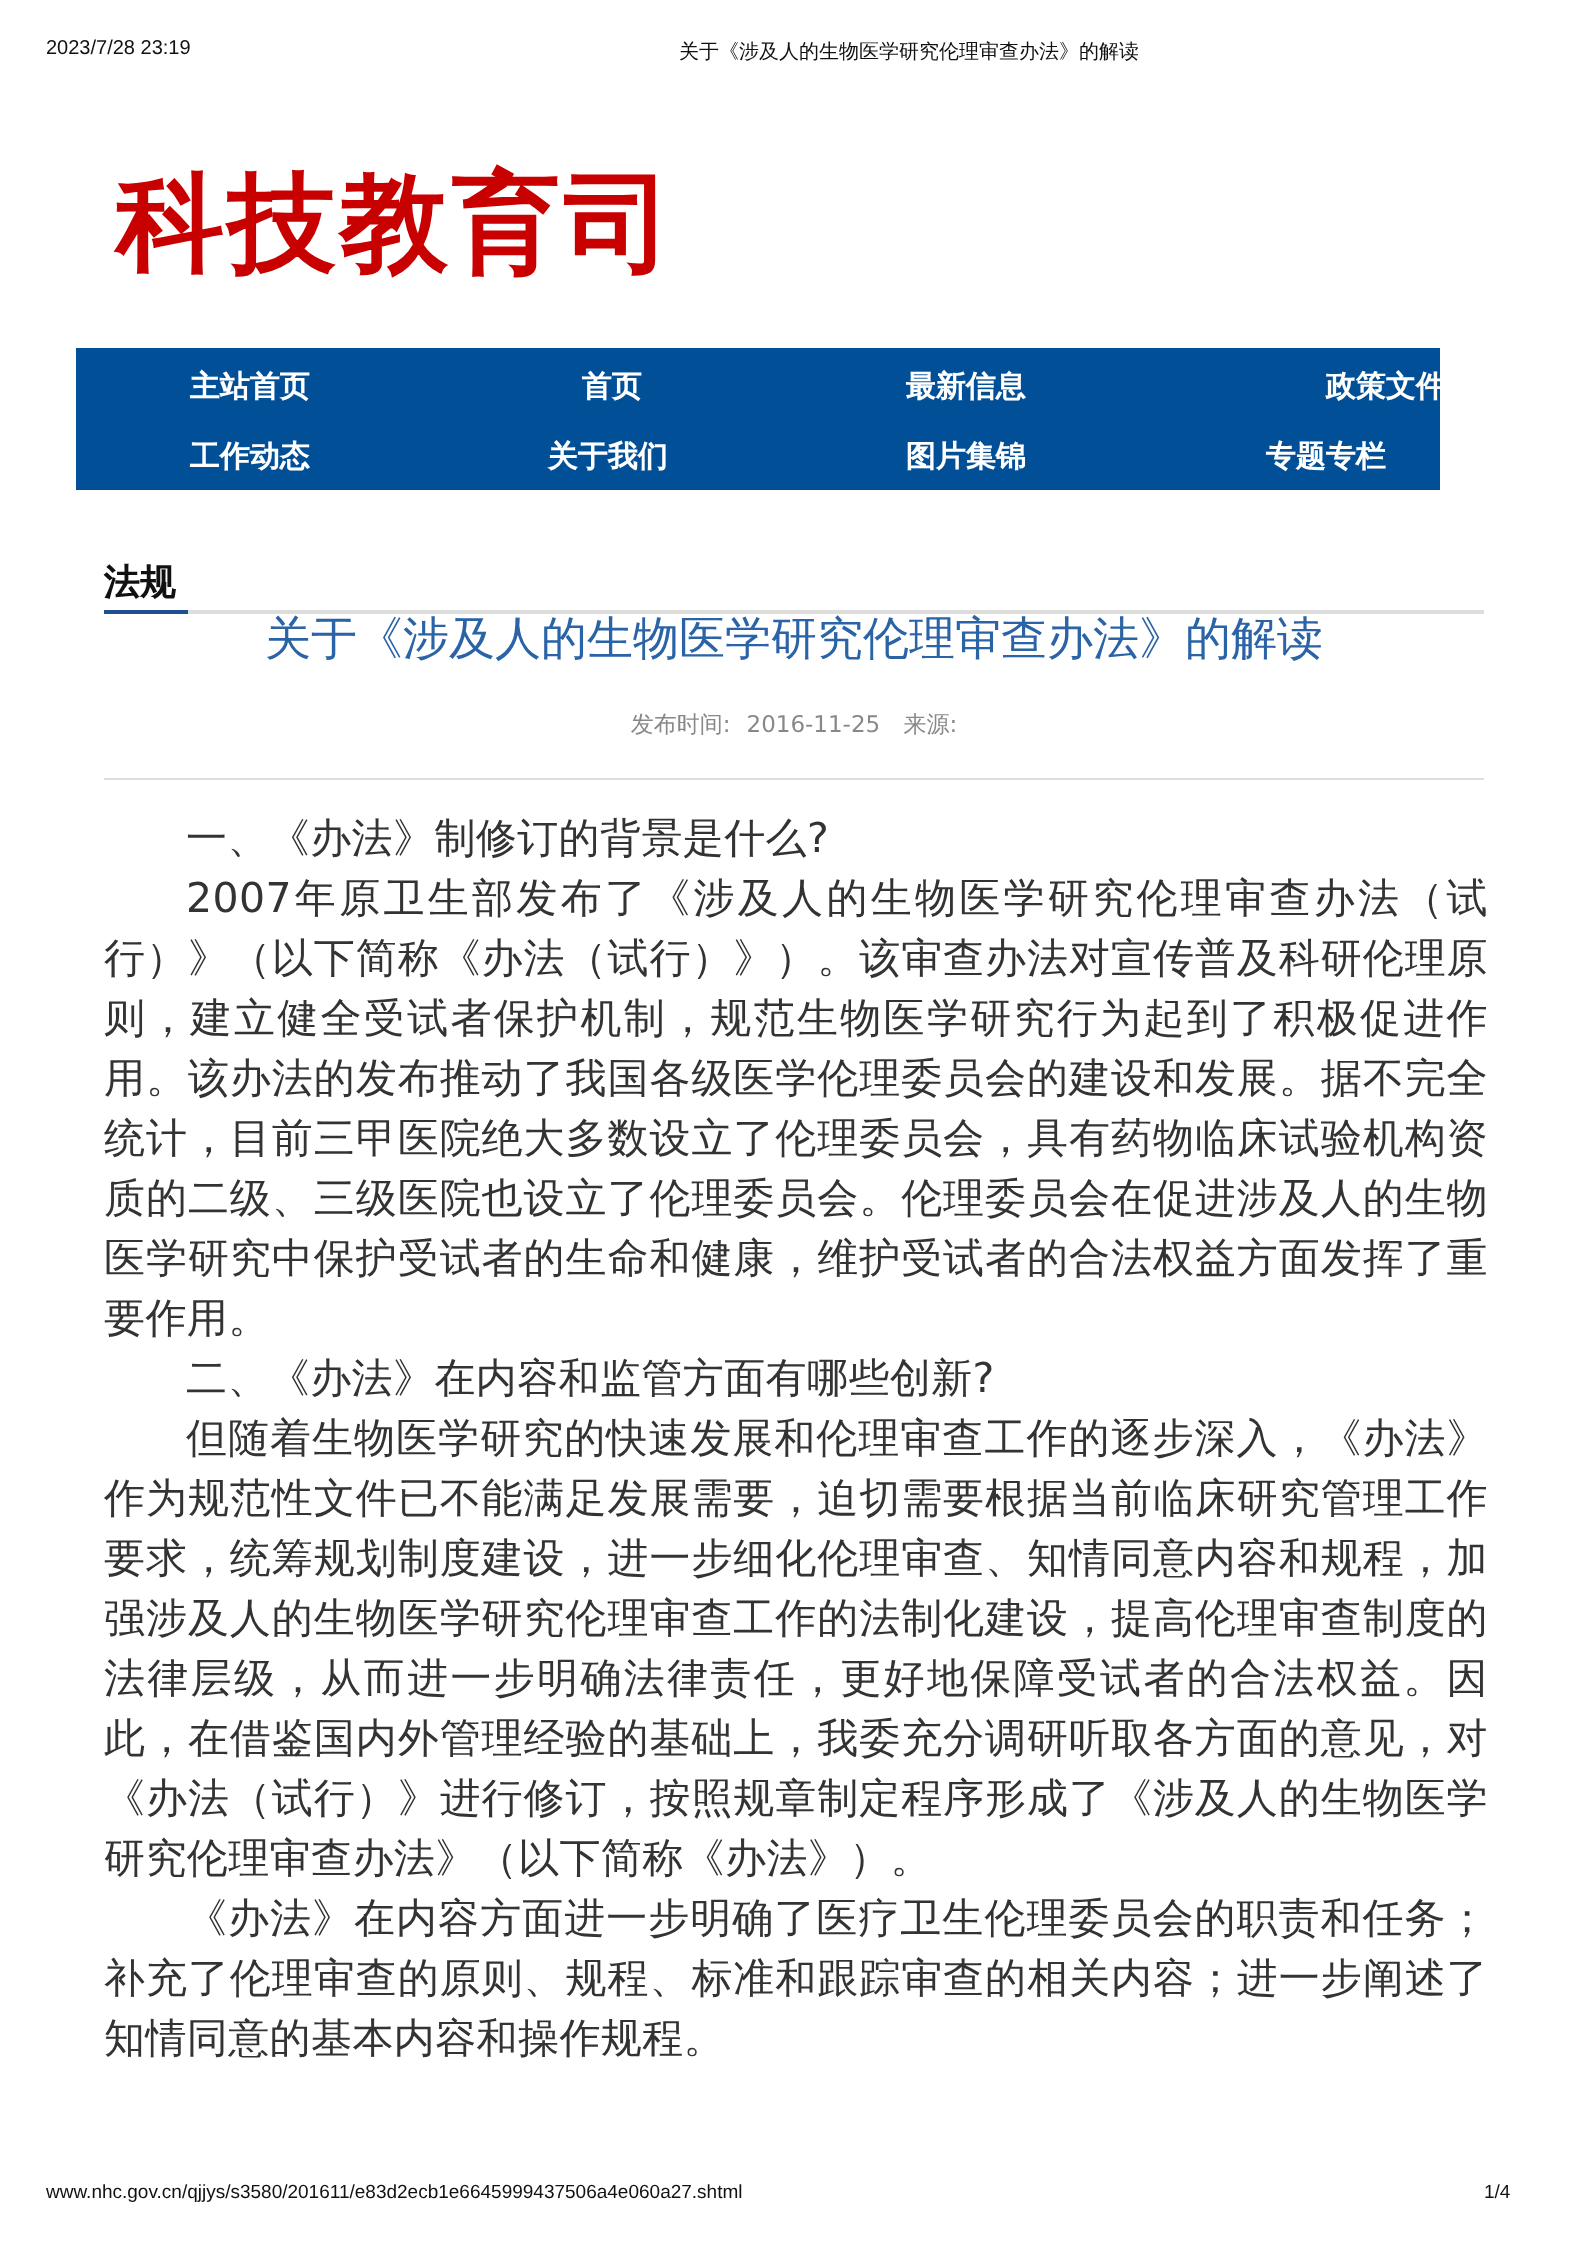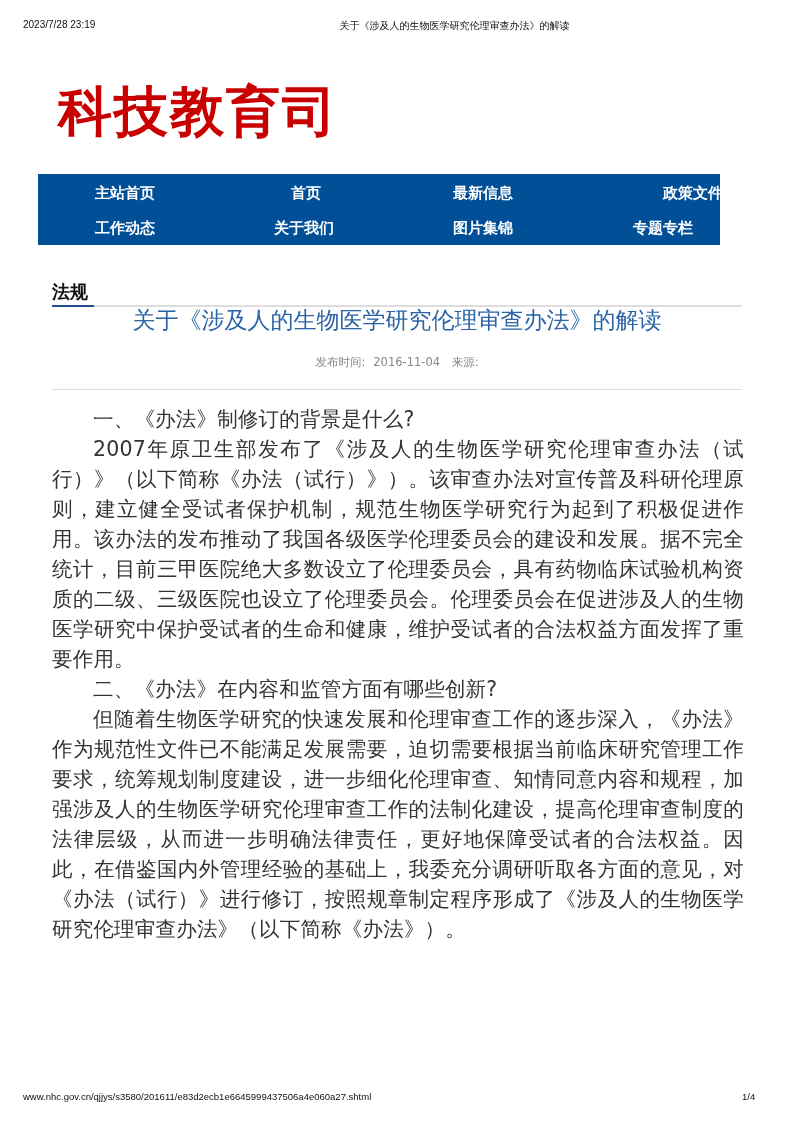--- a/index.html
+++ b/index.html
@@ -179,29 +179,30 @@
 
 <div class="section-head">
   <span class="sh-label">法规</span>
   <div class="sh-line"></div>
   <div class="sh-accent"></div>
 </div>
 
 <h1 class="article-title" style="margin:0;font-weight:normal;">关于《涉及人的生物医学研究伦理审查办法》的解读</h1>
 
 <div class="meta">
-  <span>发布时间:</span><span>2016-11-04</span>
+  <span>发布时间:</span><span>2016-11-25</span>
   <span>来源:</span>
 </div>
 
 <div class="divider"></div>
 
 <div class="content">
   <p>一、《办法》制修订的背景是什么?</p>
   <p>2007年原卫生部发布了《涉及人的生物医学研究伦理审查办法（试行）》（以下简称《办法（试行）》）。该审查办法对宣传普及科研伦理原则，建立健全受试者保护机制，规范生物医学研究行为起到了积极促进作用。该办法的发布推动了我国各级医学伦理委员会的建设和发展。据不完全统计，目前三甲医院绝大多数设立了伦理委员会，具有药物临床试验机构资质的二级、三级医院也设立了伦理委员会。伦理委员会在促进涉及人的生物医学研究中保护受试者的生命和健康，维护受试者的合法权益方面发挥了重要作用。</p>
   <p>二、《办法》在内容和监管方面有哪些创新?</p>
   <p>但随着生物医学研究的快速发展和伦理审查工作的逐步深入，《办法》作为规范性文件已不能满足发展需要，迫切需要根据当前临床研究管理工作要求，统筹规划制度建设，进一步细化伦理审查、知情同意内容和规程，加强涉及人的生物医学研究伦理审查工作的法制化建设，提高伦理审查制度的法律层级，从而进一步明确法律责任，更好地保障受试者的合法权益。因此，在借鉴国内外管理经验的基础上，我委充分调研听取各方面的意见，对《办法（试行）》进行修订，按照规章制定程序形成了《涉及人的生物医学研究伦理审查办法》（以下简称《办法》）。</p>
+  <p>《办法》在内容方面进一步明确了医疗卫生伦理委员会的职责和任务；补充了伦理审查的原则、规程、标准和跟踪审查的相关内容；进一步阐述了知情同意的基本内容和操作规程。</p>
 </div>
 
 <div class="print-footer">
   <span class="pf-url">www.nhc.gov.cn/qjjys/s3580/201611/e83d2ecb1e6645999437506a4e060a27.shtml</span>
   <span class="pf-page">1/4</span>
 </div>
 
 </body></html>

